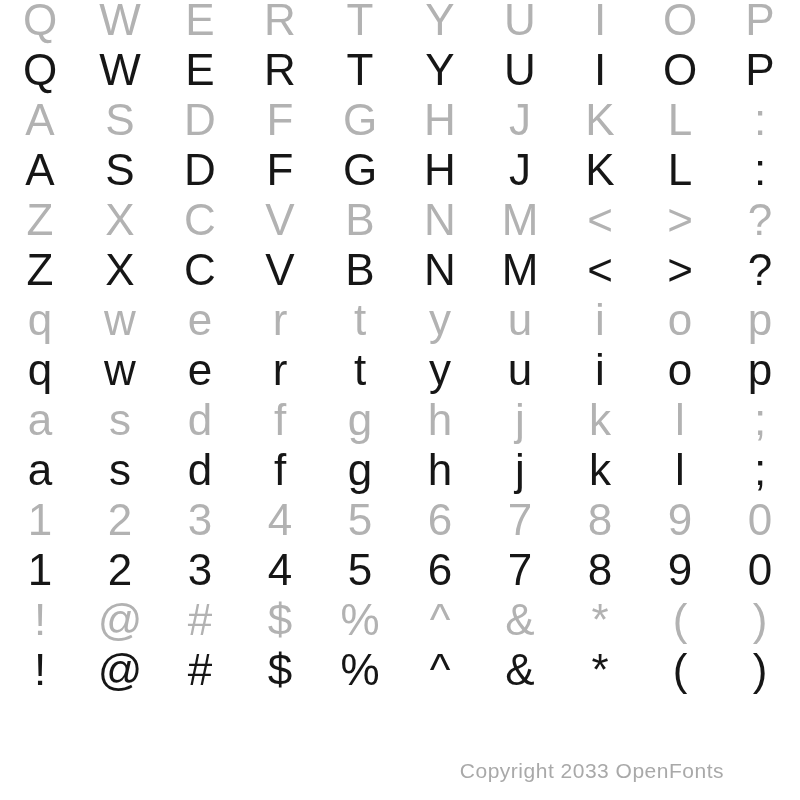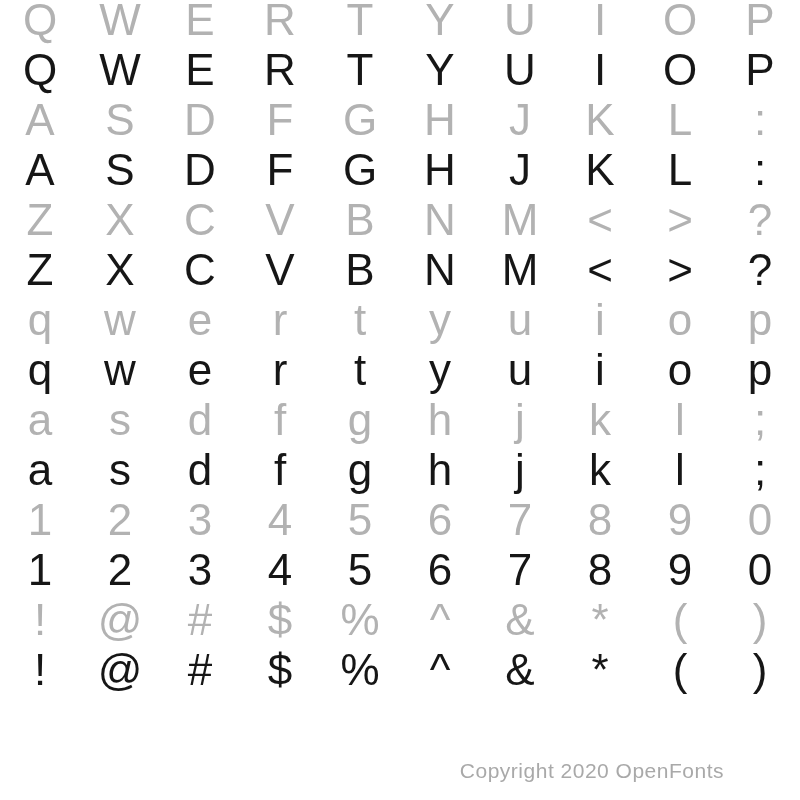--- a/index.html
+++ b/index.html
@@ -212,13 +212,13 @@
       <span class="glyph-cell" style="color: rgb(22, 22, 22);">$</span>
       <span class="glyph-cell" style="color: rgb(22, 22, 22);">%</span>
       <span class="glyph-cell" style="color: rgb(22, 22, 22);">^</span>
       <span class="glyph-cell" style="color: rgb(22, 22, 22);">&amp;</span>
       <span class="glyph-cell" style="color: rgb(22, 22, 22);">*</span>
       <span class="glyph-cell" style="color: rgb(22, 22, 22);">(</span>
       <span class="glyph-cell" style="color: rgb(22, 22, 22);">)</span>
     </div>
   </div>
 
-<div class="footer" style="color: rgb(169, 169, 169);">Copyright 2020 OpenFonts</div>
+<div class="footer" style="color: rgb(169, 169, 169);">Copyright 2033 OpenFonts</div>
 
 </body></html>

